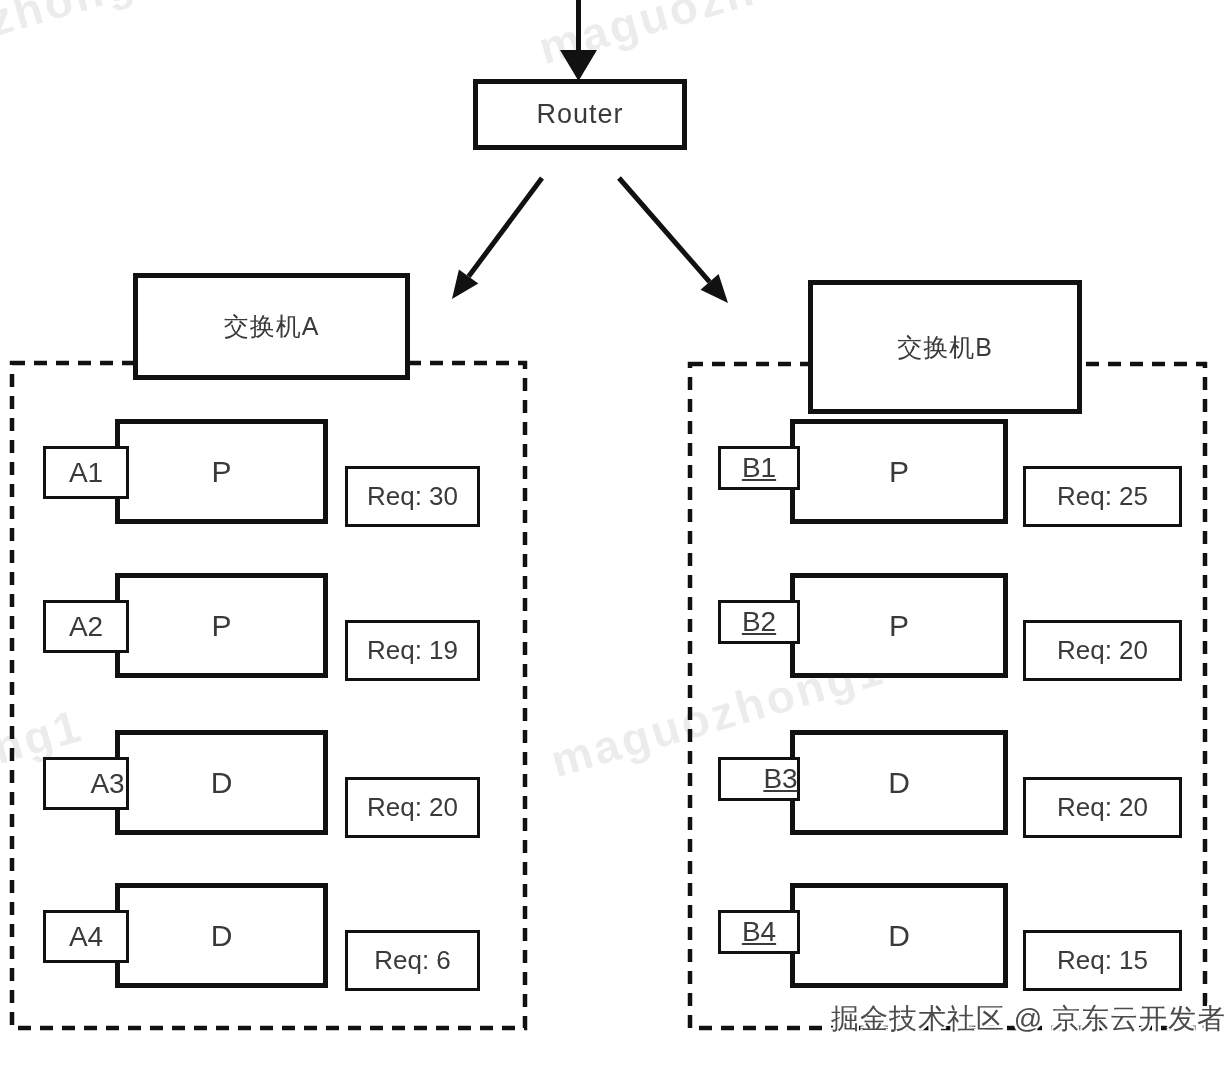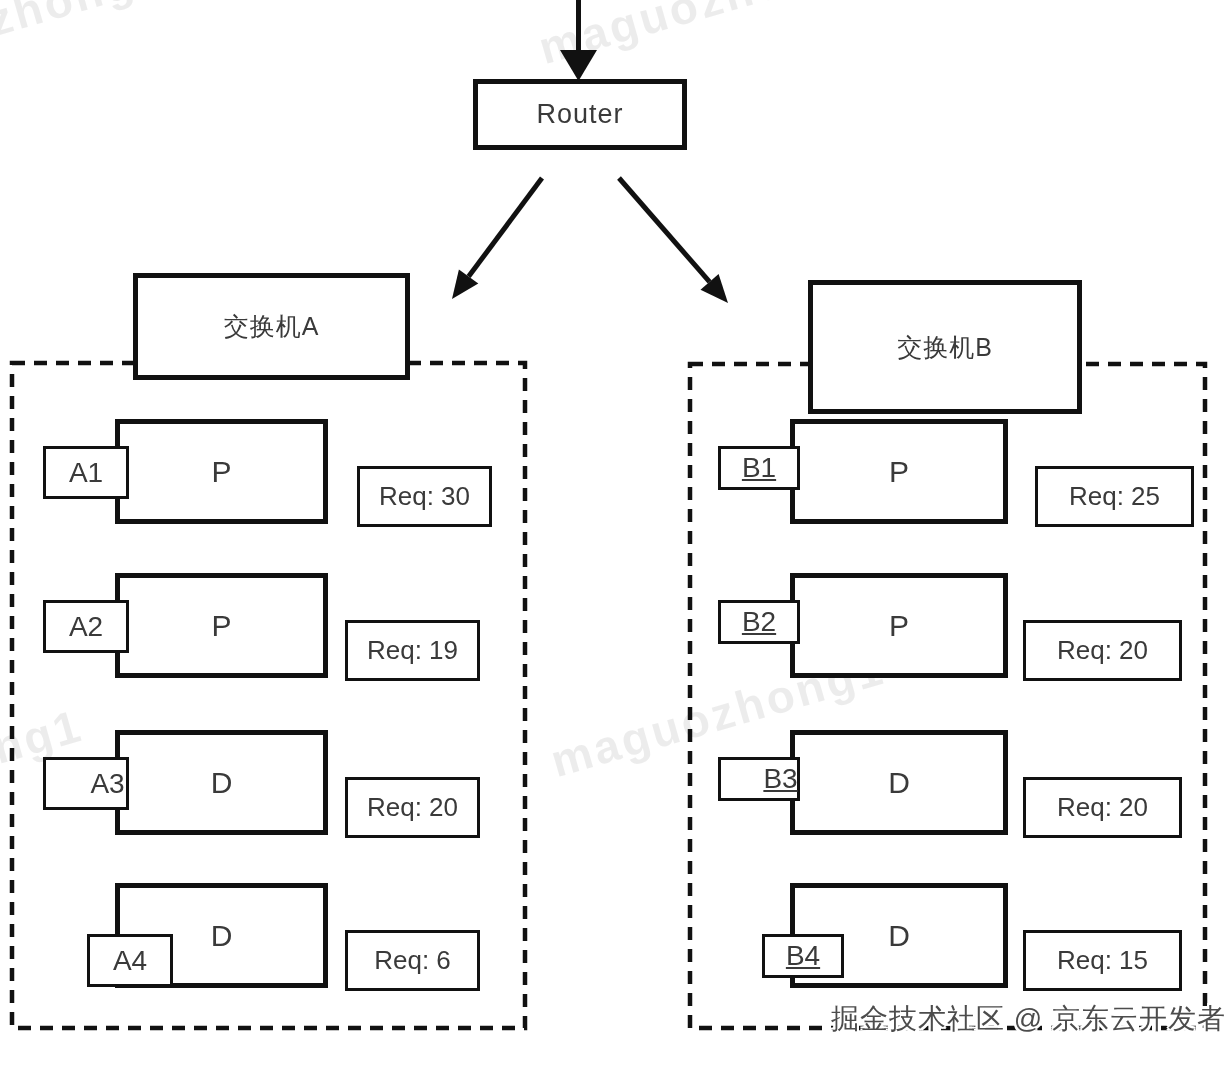--- a/index.html
+++ b/index.html
@@ -66,24 +66,24 @@
     border:3px solid #111;
     font-size:26px;
     z-index:2;
   }
   .cluster-a .node-box{left:115px;width:213px;height:105px;}
   .cluster-a .node-label{left:43px;width:86px;height:53px;}
   .cluster-a .req-box{left:345px;width:135px;height:61px;}
   .cluster-b .node-box{left:790px;width:218px;height:105px;}
   .cluster-b .node-label{left:718px;width:82px;height:44px;text-decoration:underline;}
   .cluster-b .req-box{left:1023px;width:159px;height:61px;}
-  .row-0 .node-box{top:419px;} .row-0 .node-label{top:446px;} .row-0 .req-box{top:466px;margin-left:12px;}
+  .row-0 .node-box{top:419px;} .row-0 .node-label{top:446px;} .row-0 .req-box{top:466px;}
   .row-1 .node-box{top:573px;} .row-1 .node-label{top:600px;} .row-1 .req-box{top:620px;}
   .row-2 .node-box{top:730px;} .row-2 .node-label{top:757px;padding-left:43px;} .row-2 .req-box{top:777px;}
-  .row-3 .node-box{top:883px;} .row-3 .node-label{top:934px;margin-left:44px;} .row-3 .req-box{top:930px;}
+  .row-3 .node-box{top:883px;} .row-3 .node-label{top:910px;} .row-3 .req-box{top:930px;}
   
   .footer-wm{
     position:absolute;
     right:0px;top:1000px;
     font-size:28px;font-weight:normal;
     letter-spacing:1px;
     color:#4c4c4c;
     white-space:nowrap;
     z-index:6;
     text-shadow:

